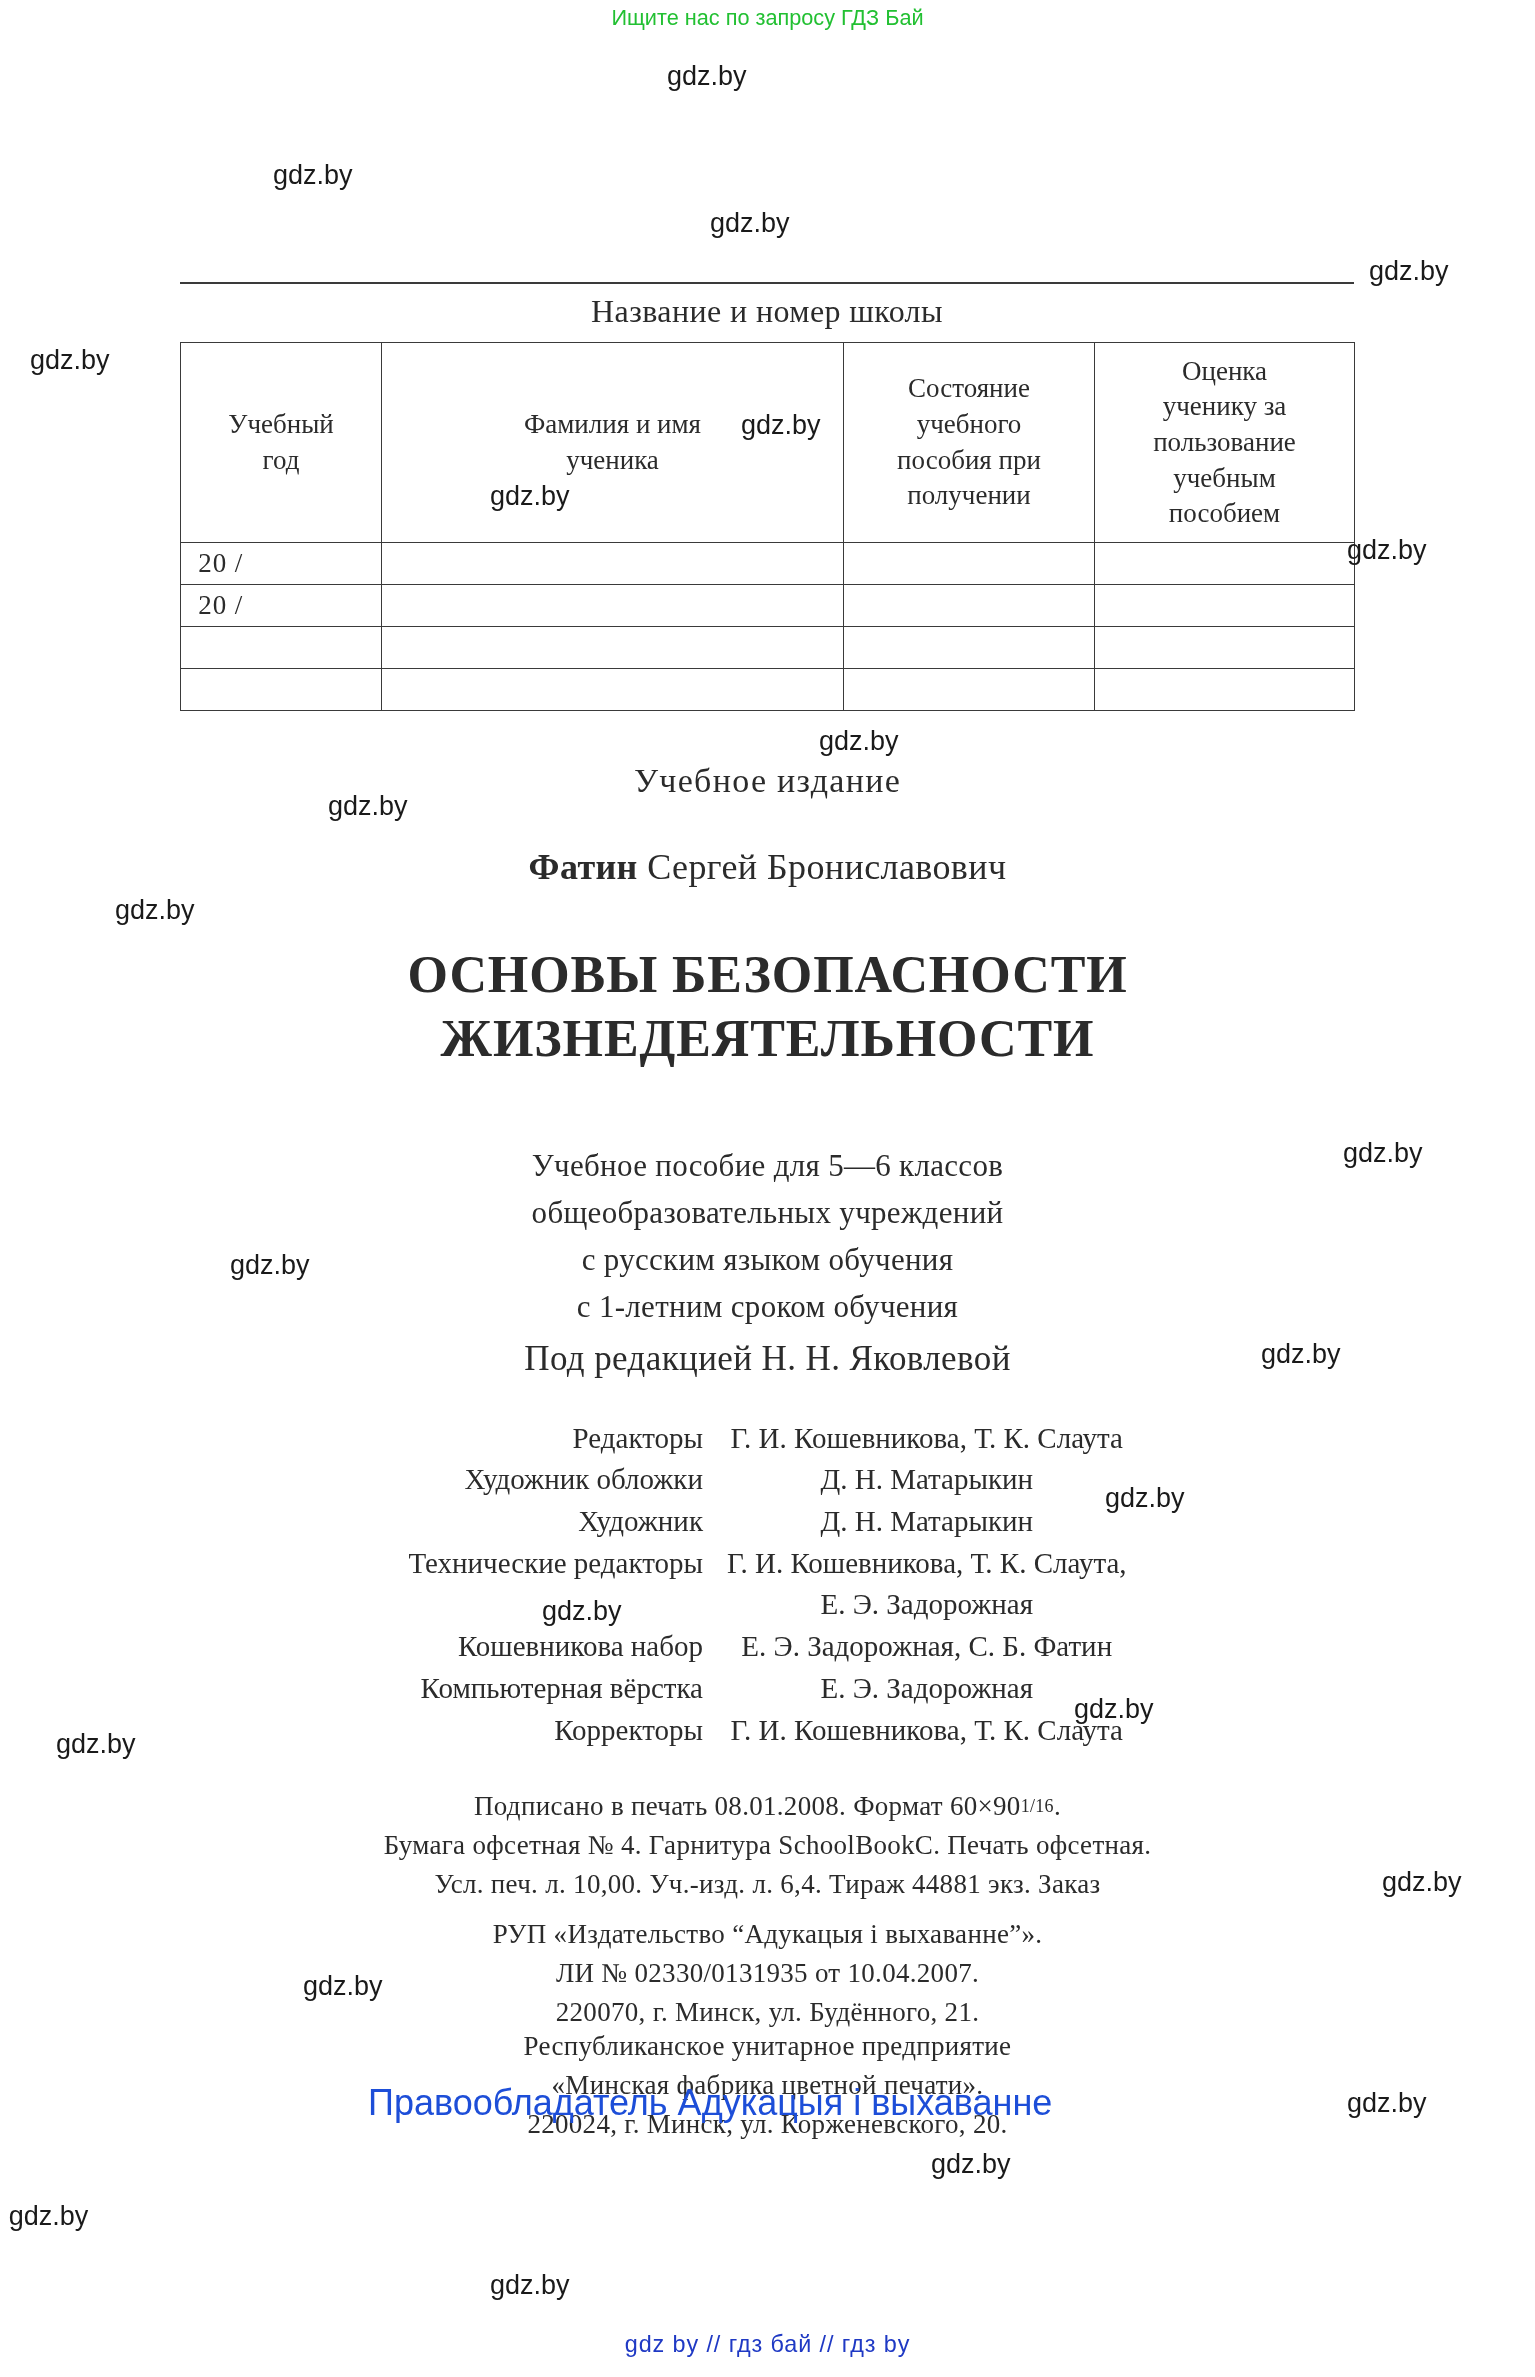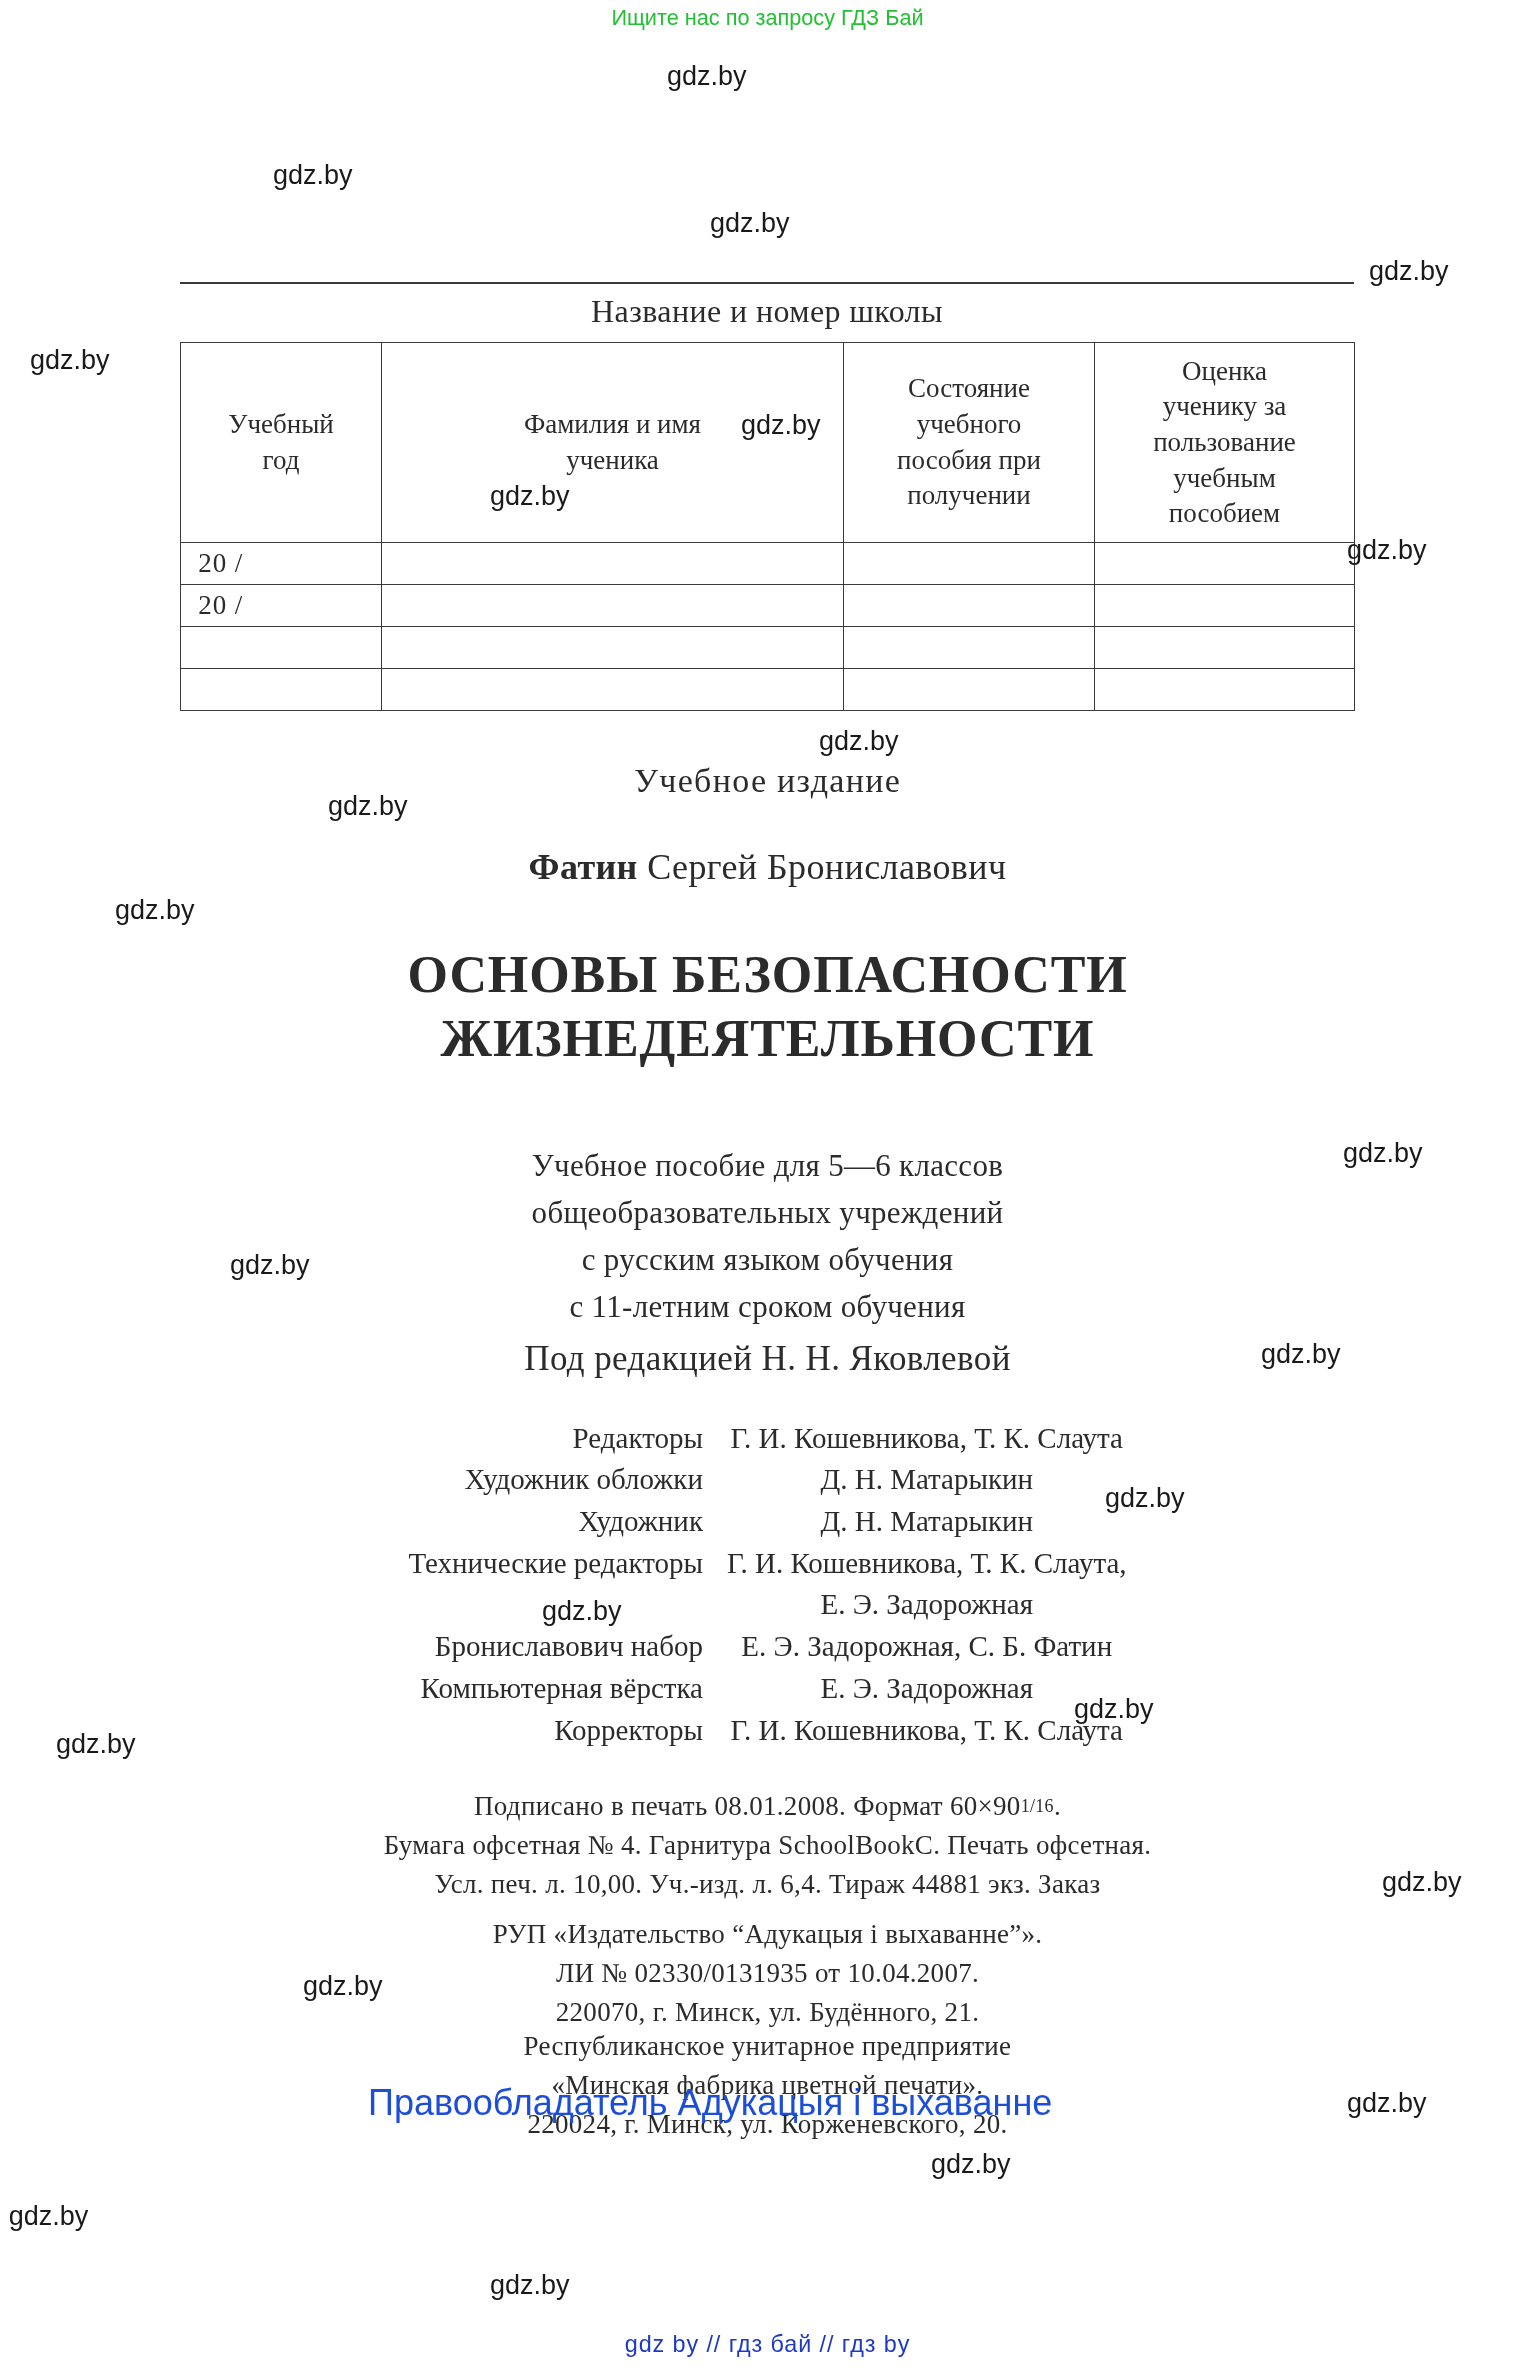--- a/index.html
+++ b/index.html
@@ -297,21 +297,21 @@
 
   <div class="center-block author-line">
     <span class="surname">Фатин</span>
     <span>Сергей Брониславович</span>
   </div>
 
   <div class="center-block book-subtitle" id="book-subtitle">
       <div>Учебное пособие для 5—6 классов</div>
       <div>общеобразовательных учреждений</div>
       <div>с русским языком обучения</div>
-      <div>с 11-летним сроком обучения</div>
+      <div>с 1-летним сроком обучения</div>
     </div>
 
   <div class="center-block under-editorship">Под редакцией Н. Н. Яковлевой</div>
 
   <div class="credits">
     <table>
       <tbody id="credits-body">
           <tr>
             <td class="role">Редакторы</td>
             <td class="names">Г. И. Кошевникова, Т. К. Слаута</td>
@@ -326,21 +326,21 @@
           </tr>
           <tr>
             <td class="role">Технические редакторы</td>
             <td class="names">Г. И. Кошевникова, Т. К. Слаута,</td>
           </tr>
           <tr>
             <td class="role"></td>
             <td class="names">Е. Э. Задорожная</td>
           </tr>
           <tr>
-            <td class="role">Брониславович набор</td>
+            <td class="role">Кошевникова набор</td>
             <td class="names">Е. Э. Задорожная, С. Б. Фатин</td>
           </tr>
           <tr>
             <td class="role">Компьютерная вёрстка</td>
             <td class="names">Е. Э. Задорожная</td>
           </tr>
           <tr>
             <td class="role">Корректоры</td>
             <td class="names">Г. И. Кошевникова, Т. К. Слаута</td>
           </tr>

